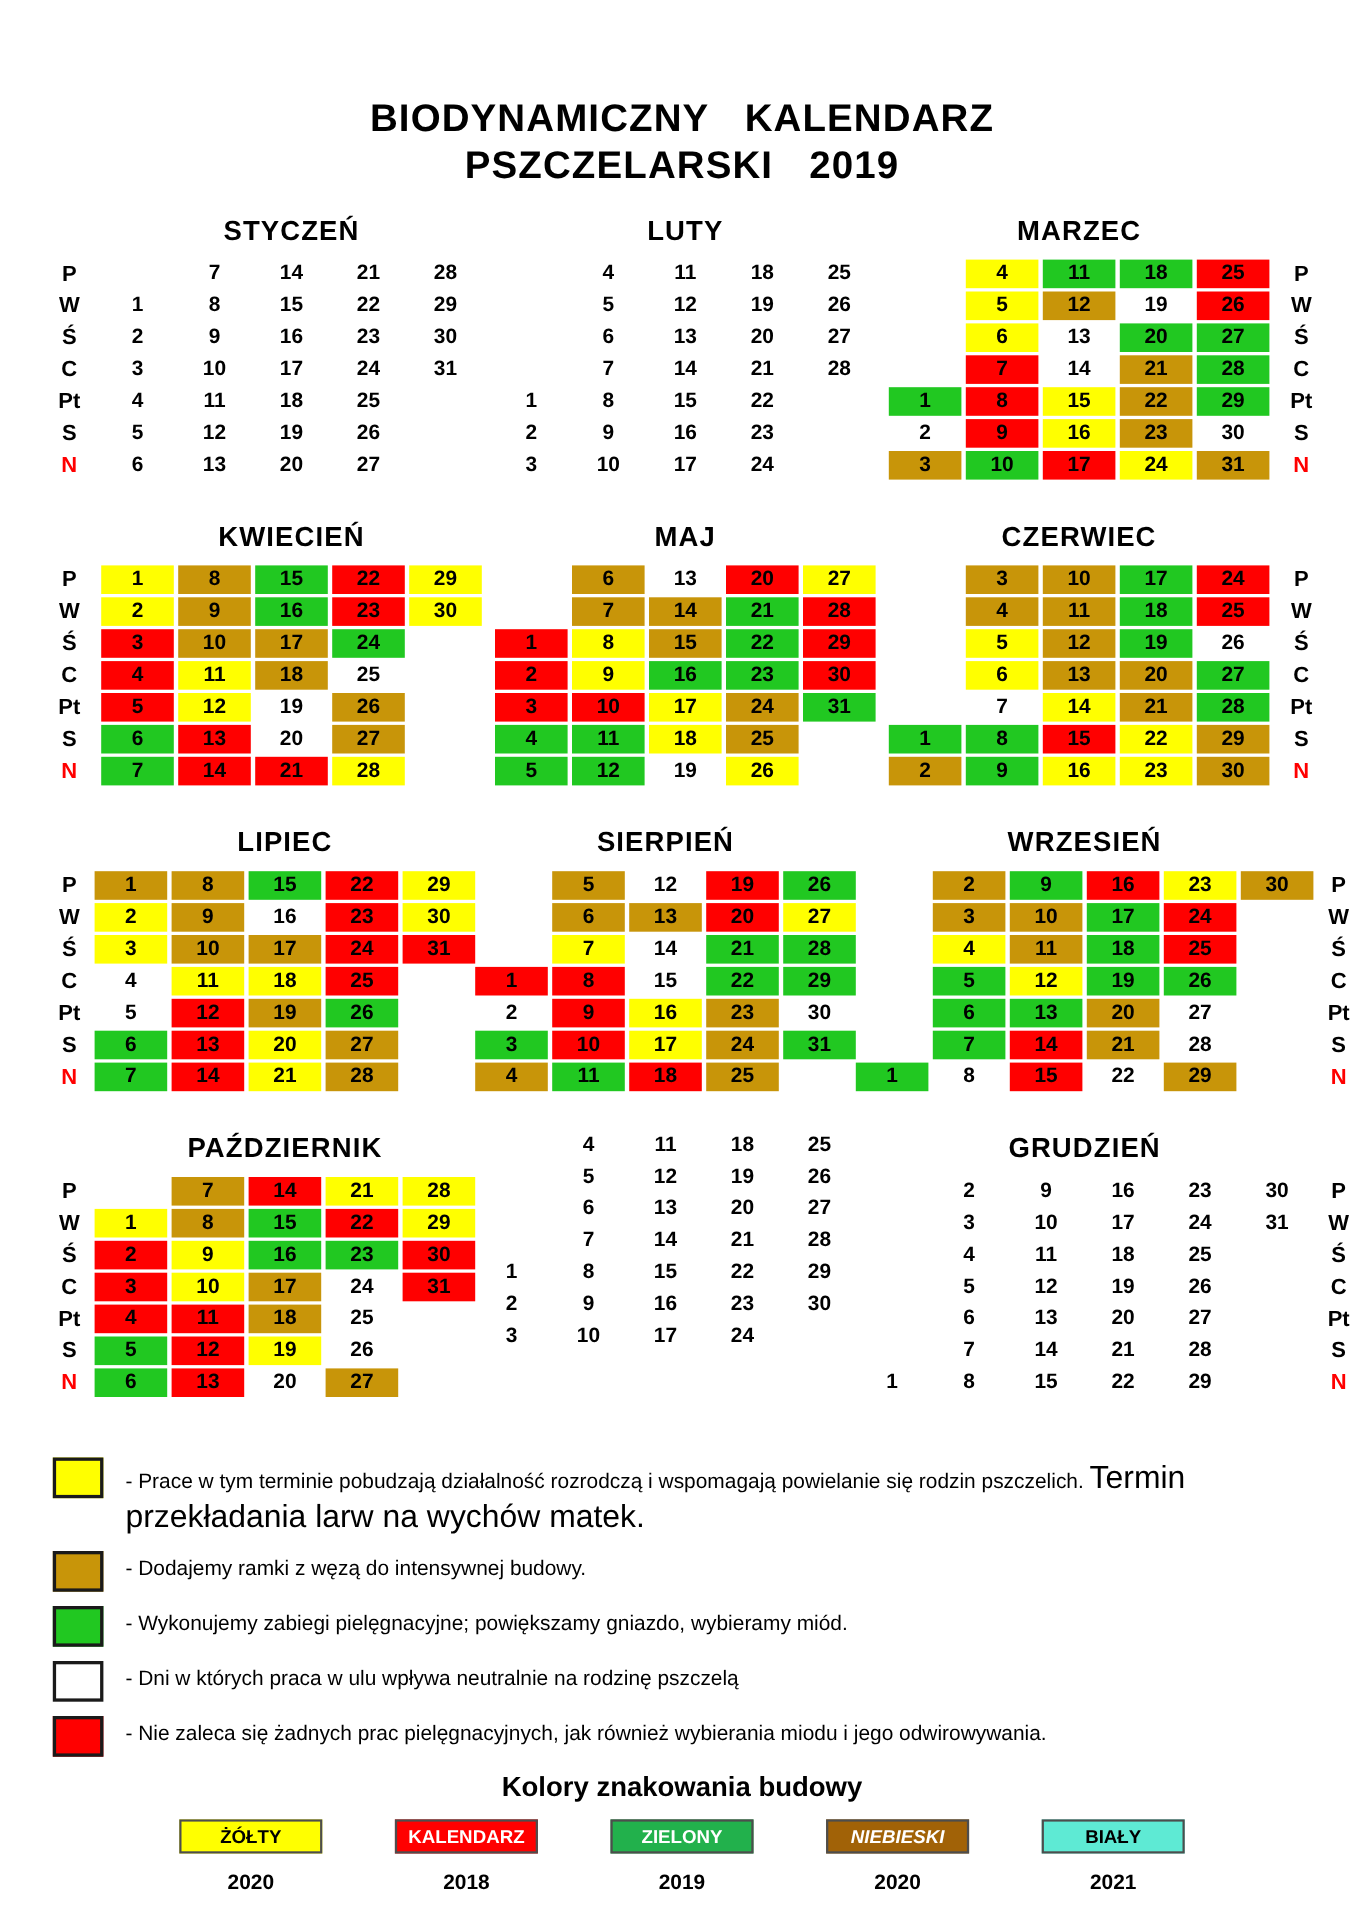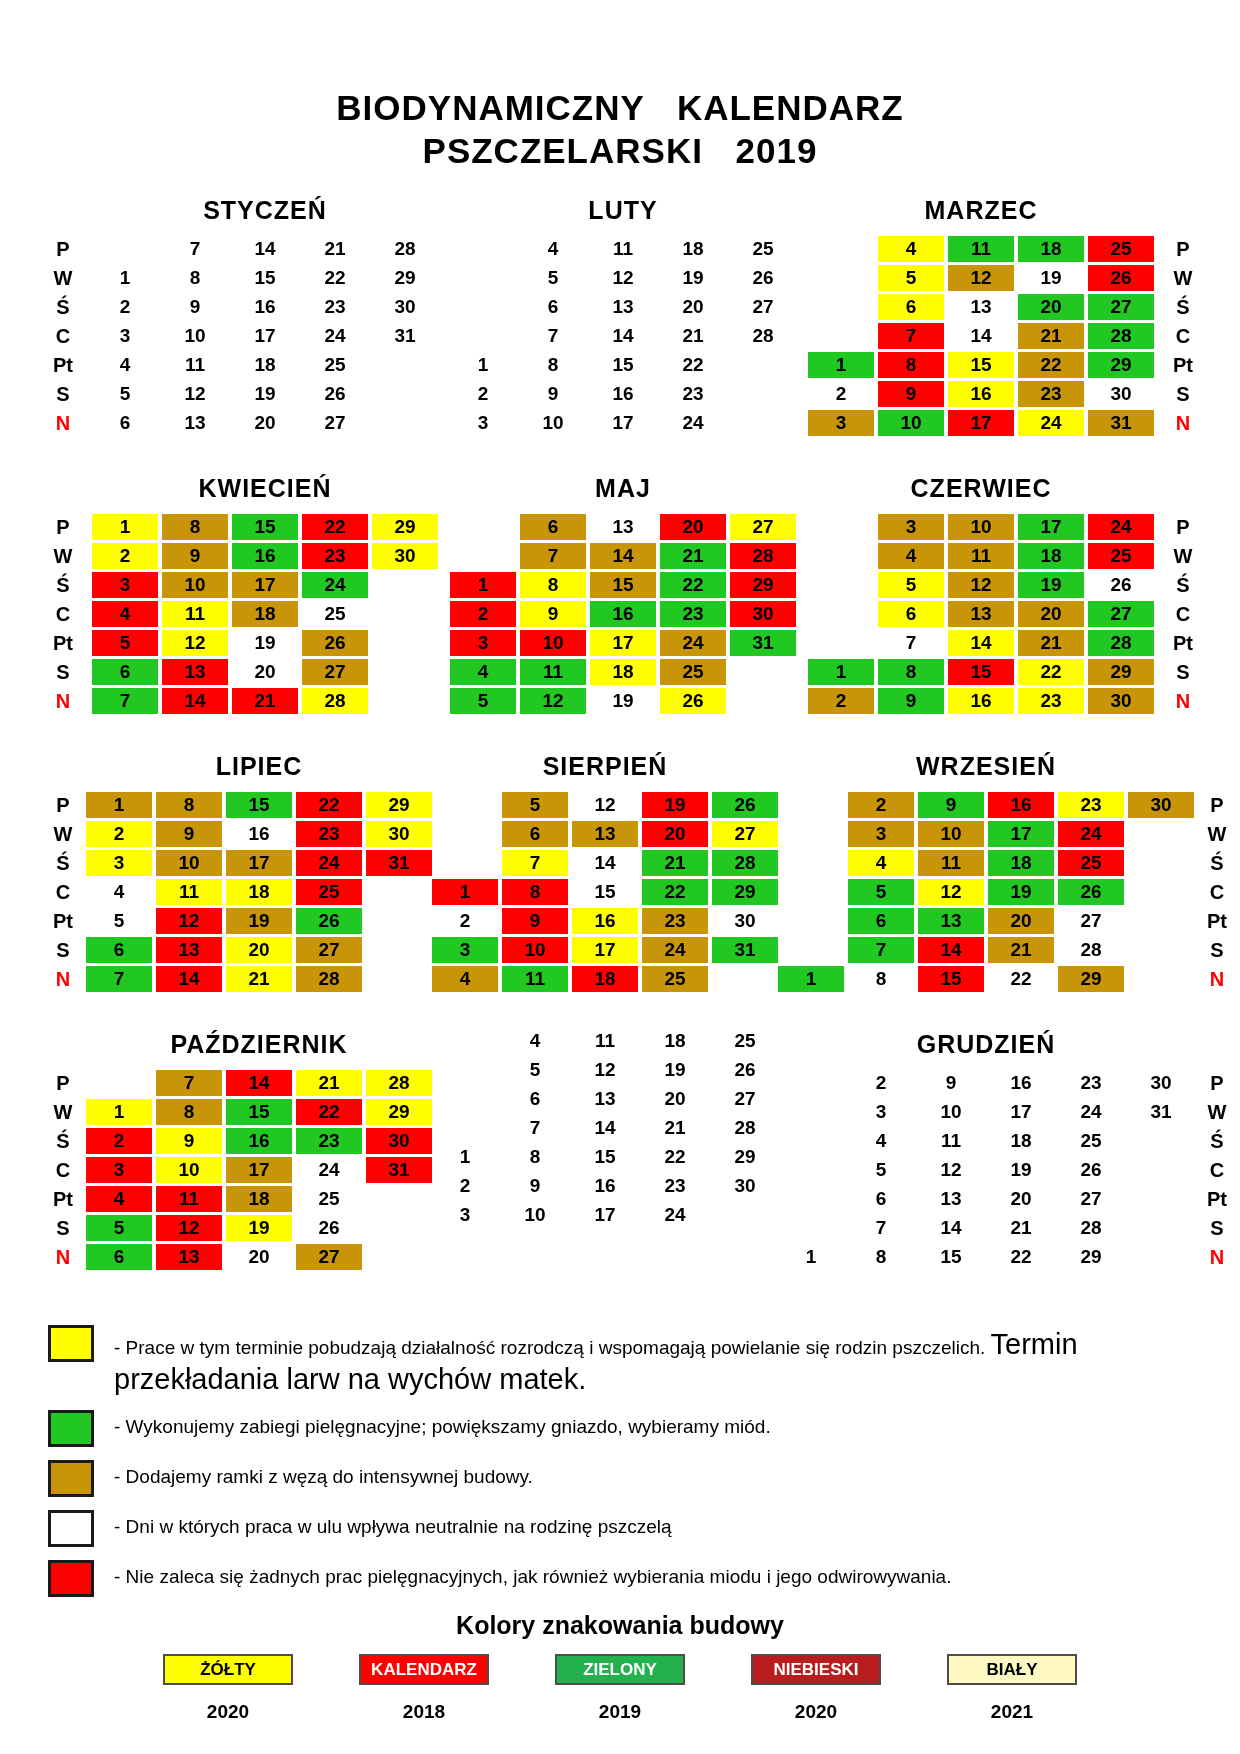--- a/index.html
+++ b/index.html
@@ -653,26 +653,26 @@
         </div>
       </div>
     </div>
 
   <div id="legend" class="legend">
       <div class="legend-row">
         <div class="legend-swatch" style="background: rgb(255, 255, 0);"></div>
         <div class="legend-text">- Prace w tym terminie pobudzają działalność rozrodczą i wspomagają powielanie się rodzin pszczelich. <span class="big">Termin przekładania larw na wychów matek.</span></div>
       </div>
       <div class="legend-row">
+        <div class="legend-swatch" style="background: rgb(200, 149, 9);"></div>
+        <div class="legend-text">- Dodajemy ramki z węzą do intensywnej budowy.</div>
+      </div>
+      <div class="legend-row">
         <div class="legend-swatch" style="background: rgb(33, 200, 33);"></div>
         <div class="legend-text">- Wykonujemy zabiegi pielęgnacyjne; powiększamy gniazdo,  wybieramy miód.</div>
-      </div>
-      <div class="legend-row">
-        <div class="legend-swatch" style="background: rgb(200, 149, 9);"></div>
-        <div class="legend-text">- Dodajemy ramki z węzą do intensywnej budowy.</div>
       </div>
       <div class="legend-row">
         <div class="legend-swatch" style="background: rgb(255, 255, 255);"></div>
         <div class="legend-text">- Dni w których praca w ulu wpływa neutralnie na rodzinę pszczelą</div>
       </div>
       <div class="legend-row">
         <div class="legend-swatch" style="background: rgb(255, 0, 0);"></div>
         <div class="legend-text">- Nie zaleca się żadnych prac pielęgnacyjnych, jak również wybierania miodu i jego odwirowywania.</div>
       </div>
     </div>
@@ -686,24 +686,24 @@
         </div>
         <div class="mark-item">
           <div class="mark-bar" style="background: rgb(255, 0, 0); color: rgb(255, 255, 255);">KALENDARZ</div>
           <div class="mark-year">2018</div>
         </div>
         <div class="mark-item">
           <div class="mark-bar" style="background: rgb(34, 177, 76); color: rgb(255, 255, 255);">ZIELONY</div>
           <div class="mark-year">2019</div>
         </div>
         <div class="mark-item">
-          <div class="mark-bar" style="background: #b91c1c; color: rgb(255, 255, 255);">NIEBIESKI</div>
+          <div class="mark-bar" style="background: #a16207; color: rgb(255, 255, 255); font-style: italic;">NIEBIESKI</div>
           <div class="mark-year">2020</div>
         </div>
         <div class="mark-item">
-          <div class="mark-bar" style="background: #fef9c3; color: rgb(0, 0, 0);">BIAŁY</div>
+          <div class="mark-bar" style="background: #5eead4; color: rgb(0, 0, 0);">BIAŁY</div>
           <div class="mark-year">2021</div>
         </div>
       </div>
   </div>
 
   <div class="footer">Opracował: P. Spędzia, E. Dymek, Koło Pszczelarzy Wronki, R.Z.P. Wlkp. Płn. w Chodzieży</div>
 </div>
 
 </body></html>

